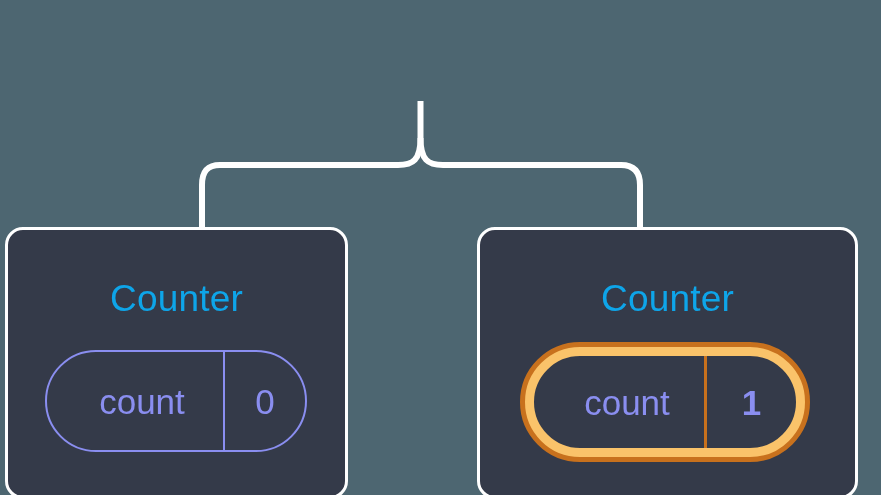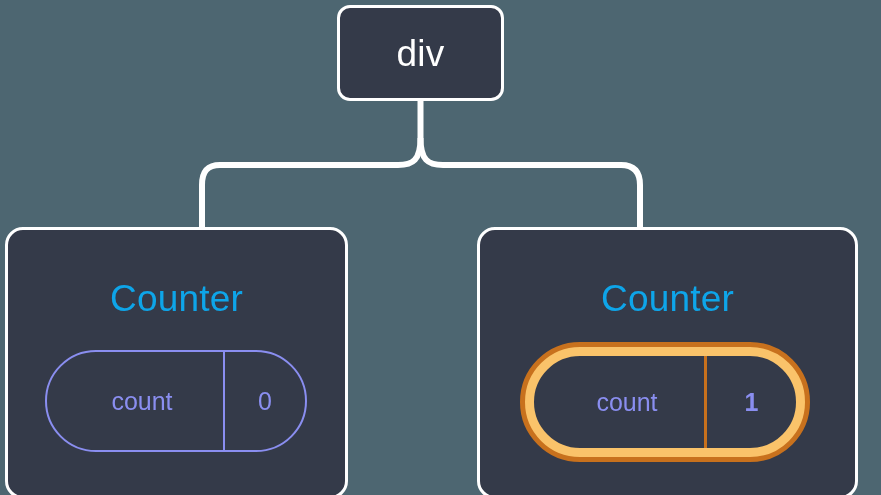--- a/index.html
+++ b/index.html
@@ -101,21 +101,21 @@
   .pill-plain .pill-divider {
     background: #8a8ef0;
     width: 2px;
   }
 
   .pill-key,
   .pill-val {
     display: flex;
     align-items: center;
     justify-content: center;
-    font-size: 25px;
+    font-size: 35px;
     line-height: 1;
     box-sizing: border-box;
   }
   .pill-plain .pill-key { width: 176px; padding-left: 14px; }
   .pill-plain .pill-val { flex: 1; }
 
   
   .pill-highlight-wrap {
     position: absolute;
     left: 40px;
@@ -172,23 +172,20 @@
       <path d="M 420.5 101 L 420.5 138"></path>
 
       <path d="M 420.5 138 C 420.5 160, 413 165, 398 165 L 220 165"></path>
       <path d="M 420.5 138 C 420.5 160, 428 165, 443 165 L 621 165"></path>
 
       <path d="M 220 165 C 207 165, 202 172, 202 185 L 202 227"></path>
       <path d="M 621 165 C 634 165, 640 172, 640 185 L 640 227"></path>
     </g>
   </svg>
 
-  <div class="node node-root">
-    <span class="node-title">div</span>
-  </div>
 
   <div class="node node-card card-left">
     <div class="card-title">Counter</div>
 
     <div class="pill pill-plain">
       <span class="pill-key">count</span>
       <span class="pill-divider"></span>
       <span class="pill-val">0</span>
     </div>
   </div>

